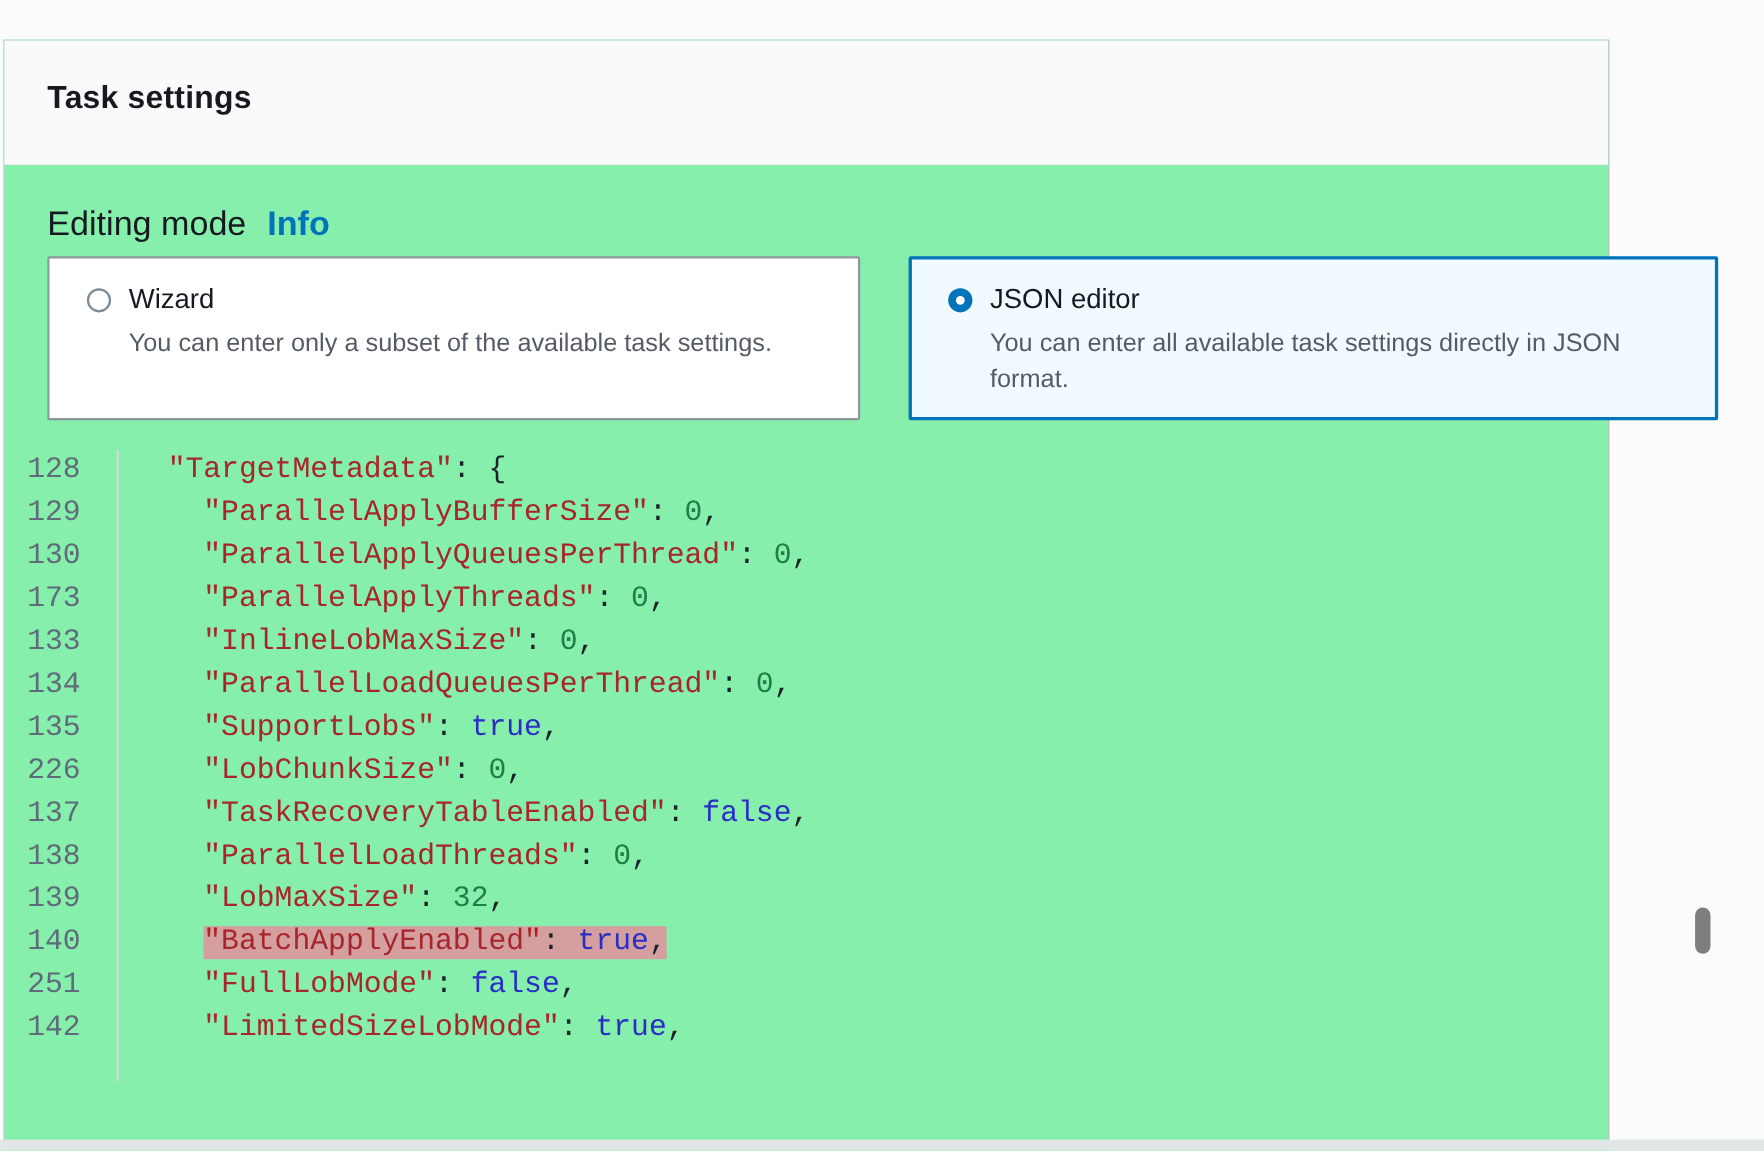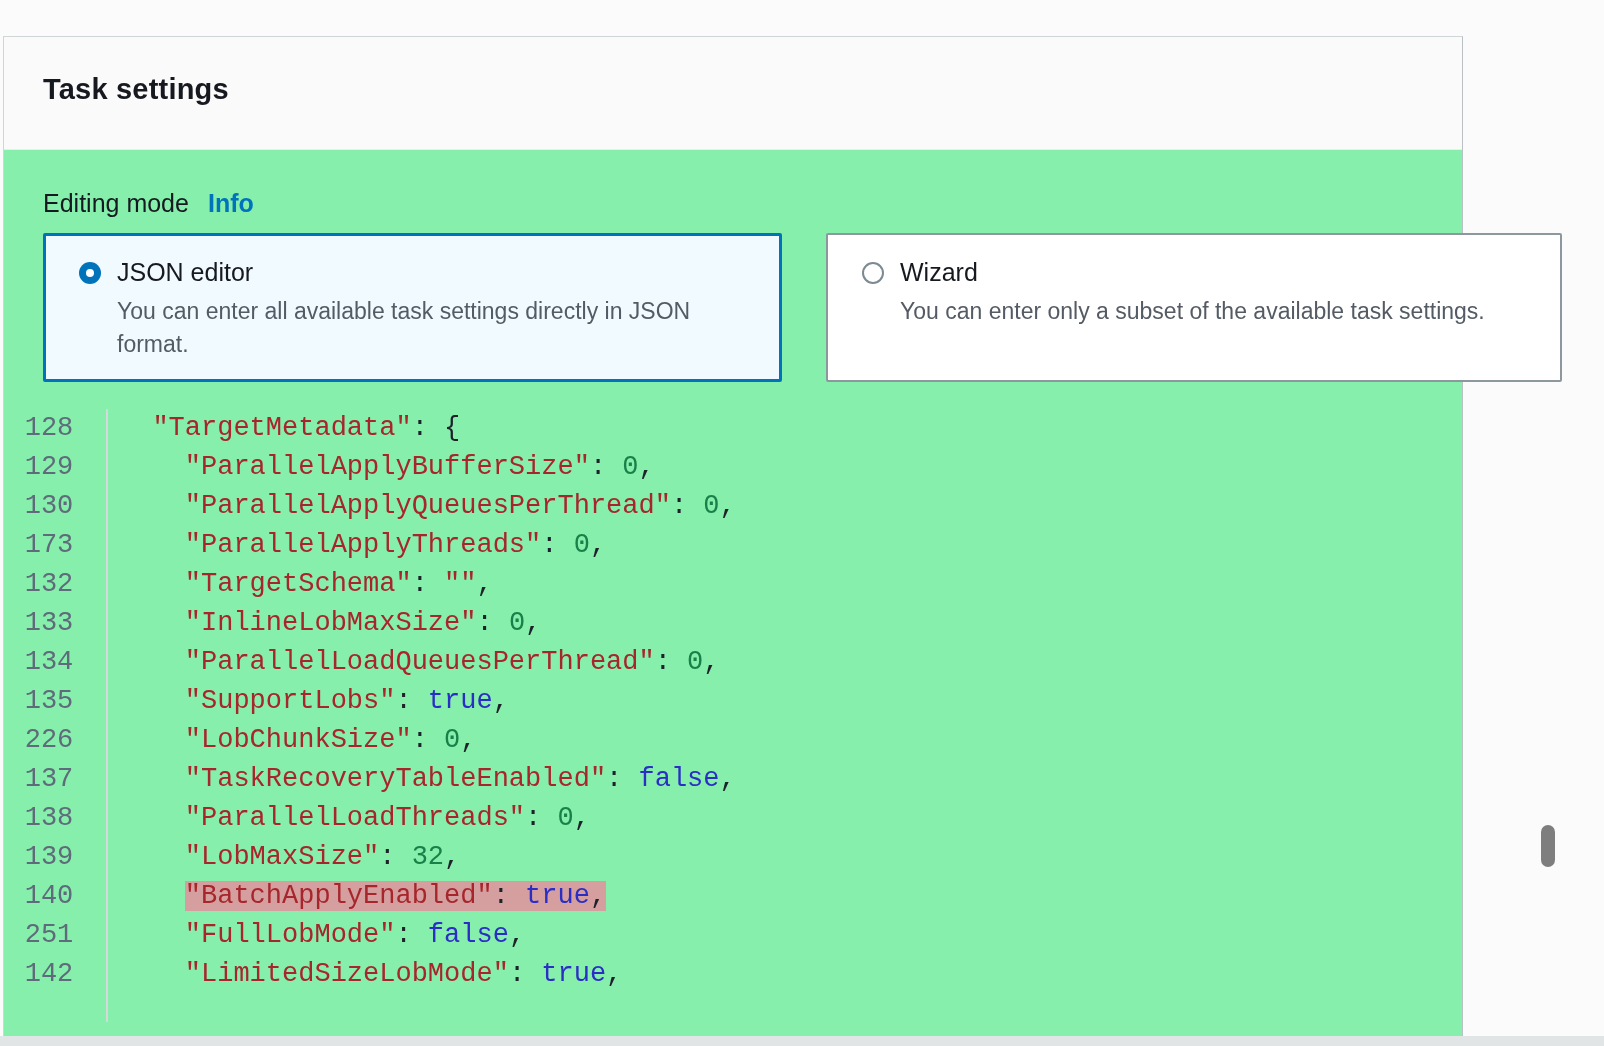--- a/index.html
+++ b/index.html
@@ -38,21 +38,21 @@
     height:113px;background:var(--header-bg,#fafafa);
     border-bottom:1px solid #eaeded;
     padding:36px 0 0 39px;
   }
   .panel-title{
     font-size:29px;font-weight:700;color:#16191f;letter-spacing:.2px;
   }
   .content{position:relative;}
   .field-label-row{
     margin:37px 0 13px 39px;
-    font-size:25px;line-height:33px;
+    font-size:31px;line-height:33px;
   }
   .field-label{color:#16191f;}
   .info-link{
     color:var(--accent,#0073bb);font-weight:700;margin-left:19px;
     text-decoration:none;cursor:pointer;
   }
   .cards{
     margin-left:39px;
     display:grid;grid-template-columns:739px 736px;gap:44px;
   }
@@ -120,45 +120,44 @@
   </div>
 
   <div class="content">
 
     <div class="field-label-row">
       <span class="field-label">Editing mode</span><span class="info-link">Info</span>
     </div>
 
     <div class="cards">
 
+      <div class="card">
+        <div class="card-title-row">
+          <span class="radio"></span>
+          <span class="card-title">Wizard</span>
+        </div>
+        <div class="card-desc">You can enter only a subset of the available task settings.</div>
+      </div>
+
       <div class="card selected">
         <div class="card-title-row">
           <span class="radio checked"></span>
           <span class="card-title">JSON editor</span>
         </div>
         <div class="card-desc">You can enter all available task settings directly in JSON format.</div>
-      </div>
-
-      <div class="card">
-        <div class="card-title-row">
-          <span class="radio"></span>
-          <span class="card-title">Wizard</span>
-        </div>
-        <div class="card-desc">You can enter only a subset of the available task settings.</div>
       </div>
 
     </div>
 
     <div class="editor">
       <div>
           <div class="code-line"><span class="gutter">128</span><span class="line-text"><span class="tok-punct">  </span><span class=""><span class="tok-key">"TargetMetadata"</span><span class="tok-punct">: </span><span class="tok-punct">{</span></span></span></div>
           <div class="code-line"><span class="gutter">129</span><span class="line-text"><span class="tok-punct">    </span><span class=""><span class="tok-key">"ParallelApplyBufferSize"</span><span class="tok-punct">: </span><span class="tok-number">0</span><span class="tok-punct">,</span></span></span></div>
           <div class="code-line"><span class="gutter">130</span><span class="line-text"><span class="tok-punct">    </span><span class=""><span class="tok-key">"ParallelApplyQueuesPerThread"</span><span class="tok-punct">: </span><span class="tok-number">0</span><span class="tok-punct">,</span></span></span></div>
           <div class="code-line"><span class="gutter">173</span><span class="line-text"><span class="tok-punct">    </span><span class=""><span class="tok-key">"ParallelApplyThreads"</span><span class="tok-punct">: </span><span class="tok-number">0</span><span class="tok-punct">,</span></span></span></div>
-          <div class="code-line"><span class="gutter">132</span><span class="line-text"><span class="tok-punct">    </span><span class=""><span class="tok-key">"TargetSchema"</span><span class="tok-punct">: </span><span class="tok-string">""</span><span class="tok-punct">,</span></span></span></div>
           <div class="code-line"><span class="gutter">133</span><span class="line-text"><span class="tok-punct">    </span><span class=""><span class="tok-key">"InlineLobMaxSize"</span><span class="tok-punct">: </span><span class="tok-number">0</span><span class="tok-punct">,</span></span></span></div>
           <div class="code-line"><span class="gutter">134</span><span class="line-text"><span class="tok-punct">    </span><span class=""><span class="tok-key">"ParallelLoadQueuesPerThread"</span><span class="tok-punct">: </span><span class="tok-number">0</span><span class="tok-punct">,</span></span></span></div>
           <div class="code-line"><span class="gutter">135</span><span class="line-text"><span class="tok-punct">    </span><span class=""><span class="tok-key">"SupportLobs"</span><span class="tok-punct">: </span><span class="tok-boolean">true</span><span class="tok-punct">,</span></span></span></div>
           <div class="code-line"><span class="gutter">226</span><span class="line-text"><span class="tok-punct">    </span><span class=""><span class="tok-key">"LobChunkSize"</span><span class="tok-punct">: </span><span class="tok-number">0</span><span class="tok-punct">,</span></span></span></div>
           <div class="code-line"><span class="gutter">137</span><span class="line-text"><span class="tok-punct">    </span><span class=""><span class="tok-key">"TaskRecoveryTableEnabled"</span><span class="tok-punct">: </span><span class="tok-boolean">false</span><span class="tok-punct">,</span></span></span></div>
           <div class="code-line"><span class="gutter">138</span><span class="line-text"><span class="tok-punct">    </span><span class=""><span class="tok-key">"ParallelLoadThreads"</span><span class="tok-punct">: </span><span class="tok-number">0</span><span class="tok-punct">,</span></span></span></div>
           <div class="code-line"><span class="gutter">139</span><span class="line-text"><span class="tok-punct">    </span><span class=""><span class="tok-key">"LobMaxSize"</span><span class="tok-punct">: </span><span class="tok-number">32</span><span class="tok-punct">,</span></span></span></div>
           <div class="code-line"><span class="gutter">140</span><span class="line-text"><span class="tok-punct">    </span><span class="hl"><span class="tok-key">"BatchApplyEnabled"</span><span class="tok-punct">: </span><span class="tok-boolean">true</span><span class="tok-punct">,</span></span></span></div>
           <div class="code-line"><span class="gutter">251</span><span class="line-text"><span class="tok-punct">    </span><span class=""><span class="tok-key">"FullLobMode"</span><span class="tok-punct">: </span><span class="tok-boolean">false</span><span class="tok-punct">,</span></span></span></div>
           <div class="code-line"><span class="gutter">142</span><span class="line-text"><span class="tok-punct">    </span><span class=""><span class="tok-key">"LimitedSizeLobMode"</span><span class="tok-punct">: </span><span class="tok-boolean">true</span><span class="tok-punct">,</span></span></span></div>

